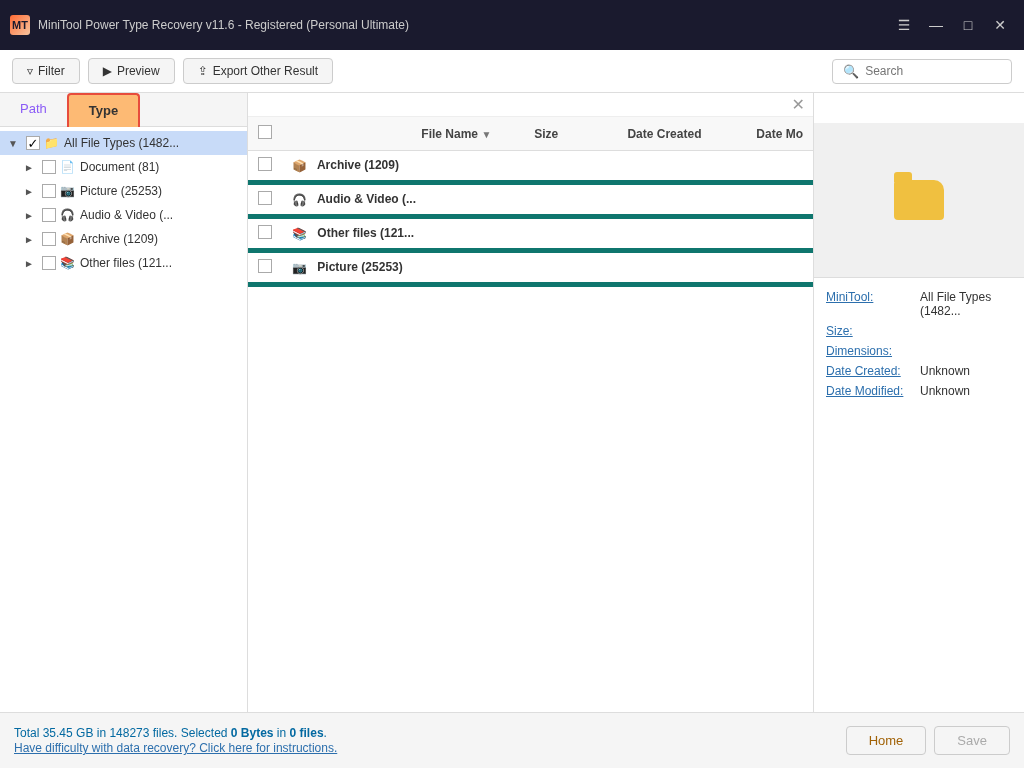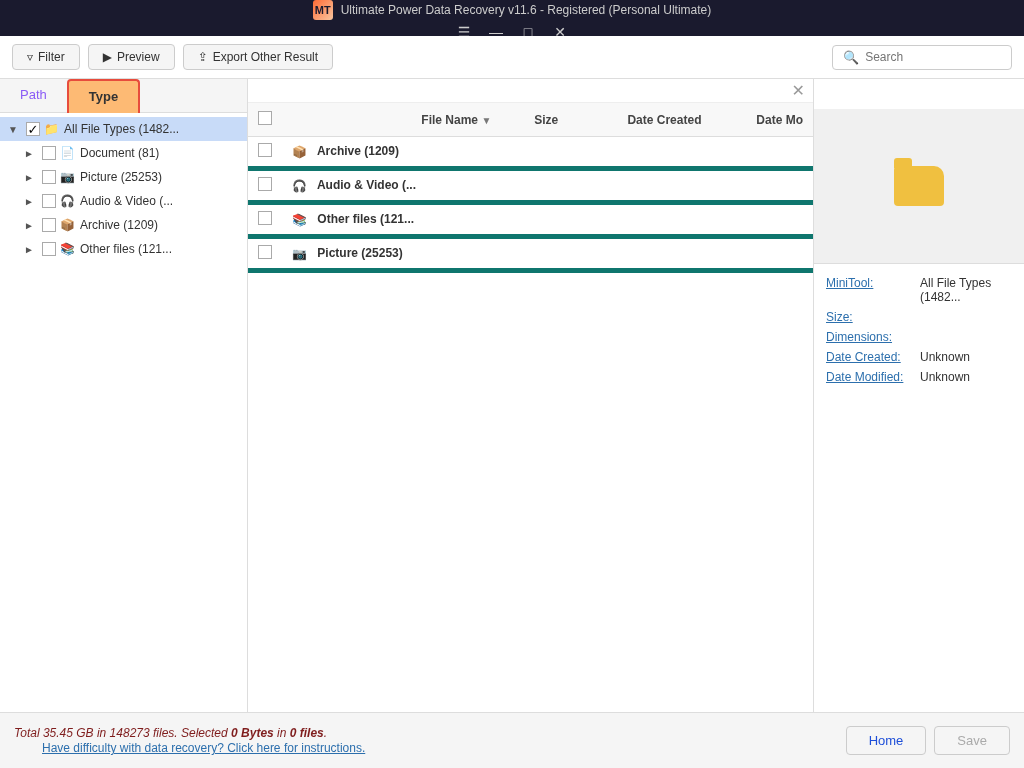--- a/index.html
+++ b/index.html
@@ -12,26 +12,25 @@
       overflow: hidden;
       display: flex;
       flex-direction: column;
     }
 
     
     .title-bar {
       background: #1a1a2e;
       color: #fff;
       padding: 0 10px;
-      height: 36px;
-      display: flex;
-      align-items: center;
-      justify-content: flex-start;
-      flex-shrink: 0;
-      flex-direction: column;
+      height: 50px;
+      display: flex;
+      align-items: center;
+      justify-content: space-between;
+      flex-shrink: 0;
     }
     .title-bar-left {
       display: flex;
       align-items: center;
       gap: 8px;
     }
     .title-bar-icon {
       width: 20px;
       height: 20px;
       background: linear-gradient(135deg, #ff6b35, #f7c59f);
@@ -322,31 +321,31 @@
       background: #f5f5f5;
       border-top: 1px solid #ddd;
       padding: 8px 14px;
       display: flex;
       align-items: center;
       justify-content: space-between;
       flex-shrink: 0;
       min-height: 56px;
     }
     .status-left { flex: 1; }
-    .status-text { font-size: 12px; color: #7f1d1d; font-style: italic; }
-    .status-link { font-size: 12px; color: #2c6fad; text-decoration: underline; cursor: pointer; margin-left: 28px; }
+    .status-text { font-size: 12px; color: #0369a1; }
+    .status-link { font-size: 12px; color: #2c6fad; text-decoration: underline; cursor: pointer; }
     .status-btns { display: flex; gap: 8px; }
     .status-btn {
       padding: 6px 22px;
       border: 1px solid #ccc;
       background: #f5f5f5;
       border-radius: 4px;
       cursor: pointer;
       font-size: 13px;
-      color: #1d4ed8;
+      color: #a16207;
     }
     .status-btn.disabled { color: #aaa; cursor: default; }
 
     
     .icon-folder { color: #f0c040; }
     .icon-doc { color: #4a90d9; }
     .icon-img { color: #27ae60; }
     .icon-audio { color: #9b59b6; }
     .icon-archive { color: #e74c3c; }
     .icon-other { color: #f39c12; }
@@ -357,21 +356,21 @@
     ::-webkit-scrollbar-thumb { background: #ccc; border-radius: 3px; }
   </style>
 </head>
 <body>
 
 <div class="title-bar">
   <div class="title-bar-left">
     <div class="title-bar-icon">
       <span>MT</span>
     </div>
-    <span class="title-bar-title">Ultimate Power Data Recovery v11.6 - Registered (Personal Ultimate)</span>
+    <span class="title-bar-title">MiniTool Power Type Recovery v11.6 - Registered (Personal Ultimate)</span>
   </div>
   <div class="title-bar-controls">
     <button class="title-btn" title="Menu">☰</button>
     <button class="title-btn" title="Minimize">—</button>
     <button class="title-btn" title="Maximize">□</button>
     <button class="title-btn close" title="Close">✕</button>
   </div>
 </div>
 
 <div class="toolbar">

